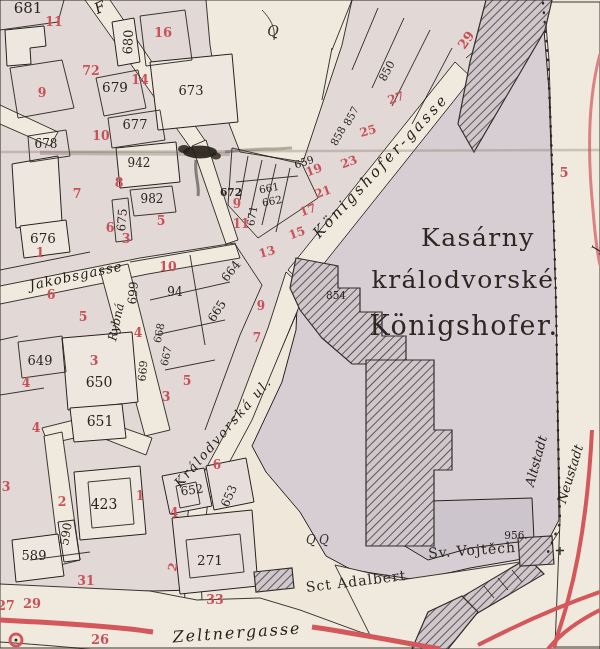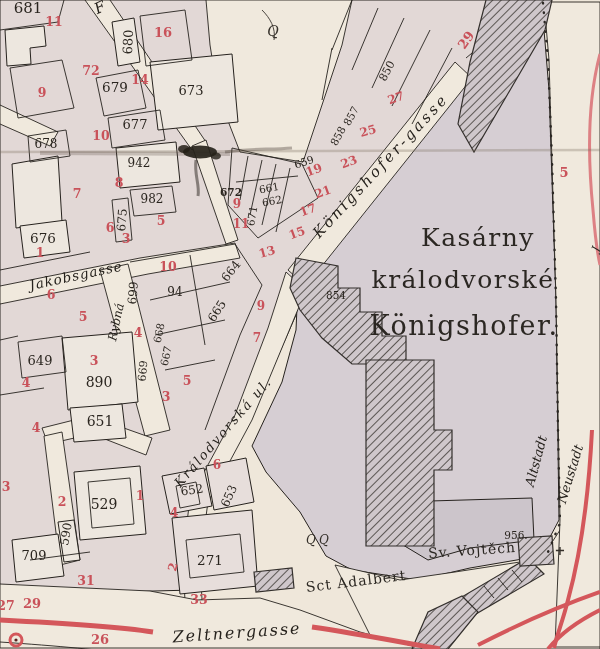--- a/index.html
+++ b/index.html
@@ -181,25 +181,25 @@
       <span class="lbl blk" style="left: 252px; top: 216px; font-size: 10.5px; --r: -80deg;">671</span>
       <span class="lbl blk" style="left: 304px; top: 162px; font-size: 10.5px; --r: -18deg;">659</span>
       <span class="lbl blk" style="left: 231px; top: 271px; font-size: 12px; --r: -52deg;">664</span>
       <span class="lbl blk" style="left: 217px; top: 311px; font-size: 12px; --r: -58deg;">665</span>
       <span class="lbl blk" style="left: 175px; top: 292px; font-size: 12px; --r: 0deg;">94</span>
       <span class="lbl blk" style="left: 133px; top: 293px; font-size: 12px; --r: -85deg;">699</span>
       <span class="lbl blk" style="left: 159px; top: 333px; font-size: 10.5px; --r: -78deg;">668</span>
       <span class="lbl blk" style="left: 166px; top: 356px; font-size: 10.5px; --r: -78deg;">667</span>
       <span class="lbl blk" style="left: 143px; top: 371px; font-size: 11px; --r: -85deg;">669</span>
       <span class="lbl blk" style="left: 40px; top: 360px; font-size: 13px; text-align: right; --r: 0deg;">649</span>
-      <span class="lbl blk" style="left: 99px; top: 382px; font-size: 14px; --r: 0deg;">890</span>
+      <span class="lbl blk" style="left: 99px; top: 382px; font-size: 14px; --r: 0deg;">650</span>
       <span class="lbl blk" style="left: 100px; top: 421px; font-size: 14px; --r: 0deg;">651</span>
-      <span class="lbl blk" style="left: 104px; top: 504px; font-size: 14px; --r: 0deg;">529</span>
+      <span class="lbl blk" style="left: 104px; top: 504px; font-size: 14px; --r: 0deg;">423</span>
       <span class="lbl blk" style="left: 66px; top: 534px; font-size: 12px; --r: -80deg;">590</span>
-      <span class="lbl blk" style="left: 34px; top: 555px; font-size: 13px; --r: 0deg;">709</span>
+      <span class="lbl blk" style="left: 34px; top: 555px; font-size: 13px; --r: 0deg;">589</span>
       <span class="lbl blk" style="left: 192px; top: 490px; font-size: 12px; --r: -8deg;">652</span>
       <span class="lbl blk" style="left: 229px; top: 496px; font-size: 12px; --r: -66deg;">653</span>
       <span class="lbl blk" style="left: 210px; top: 561px; font-size: 13.5px; --r: 0deg;">271</span>
       <span class="lbl blk" style="left: 336px; top: 295px; font-size: 10.5px; --r: 0deg;">854</span>
       <span class="lbl blk" style="left: 387px; top: 71px; font-size: 11px; --r: -62deg;">850</span>
       <span class="lbl blk" style="left: 351px; top: 116px; font-size: 10.5px; --r: -62deg;">857</span>
       <span class="lbl blk" style="left: 338px; top: 136px; font-size: 10.5px; --r: -62deg;">858</span>
       <span class="lbl blk" style="left: 516px; top: 535px; font-size: 10.5px; --r: 0deg;">956.</span>
       <span class="lbl red" style="left: 54px; top: 22px; font-size: 12.5px; --r: 0deg;">11</span>
       <span class="lbl red" style="left: 42px; top: 93px; font-size: 12.5px; --r: 0deg;">9</span>
@@ -235,21 +235,21 @@
       <span class="lbl red" style="left: 564px; top: 172px; font-size: 13px; --r: 0deg;">5</span>
       <span class="lbl red" style="left: 261px; top: 306px; font-size: 12px; --r: 0deg;">9</span>
       <span class="lbl red" style="left: 257px; top: 338px; font-size: 12px; --r: 0deg;">7</span>
       <span class="lbl red" style="left: 140px; top: 496px; font-size: 12.5px; --r: 0deg;">1</span>
       <span class="lbl red" style="left: 62px; top: 502px; font-size: 12.5px; --r: 0deg;">2</span>
       <span class="lbl red" style="left: 6px; top: 487px; font-size: 12.5px; --r: 0deg;">3</span>
       <span class="lbl red" style="left: 36px; top: 428px; font-size: 12.5px; --r: 0deg;">4</span>
       <span class="lbl red" style="left: 174px; top: 513px; font-size: 12.5px; --r: 0deg;">4</span>
       <span class="lbl red" style="left: 217px; top: 465px; font-size: 12px; --r: 0deg;">6</span>
       <span class="lbl red" style="left: 173px; top: 567px; font-size: 12px; --r: -75deg;">2</span>
-      <span class="lbl red" style="left: 199px; top: 600px; font-size: 12.5px; --r: 0deg;">33</span>
+      <span class="lbl red" style="left: 215px; top: 600px; font-size: 12.5px; --r: 0deg;">33</span>
       <span class="lbl red" style="left: 86px; top: 581px; font-size: 12.5px; --r: 0deg;">31</span>
       <span class="lbl red" style="left: 32px; top: 603px; font-size: 13px; --r: 0deg;">29</span>
       <span class="lbl red" style="left: 6px; top: 606px; font-size: 12.5px; --r: 0deg;">27</span>
       <span class="lbl red" style="left: 100px; top: 639px; font-size: 13px; --r: 0deg;">26</span>
       <span class="lbl sym" style="left: 273px; top: 31px; font-size: 14px; --r: 0deg;">Q</span>
       <span class="lbl sym" style="left: 311px; top: 540px; font-size: 12px; --r: 0deg;">Q</span>
       <span class="lbl sym" style="left: 324px; top: 540px; font-size: 12px; --r: 0deg;">Q</span>
       <span class="lbl sym red" style="left: 560px; top: 550px; font-size: 13px; --r: 0deg;">+</span>
     </div>
 </div>

